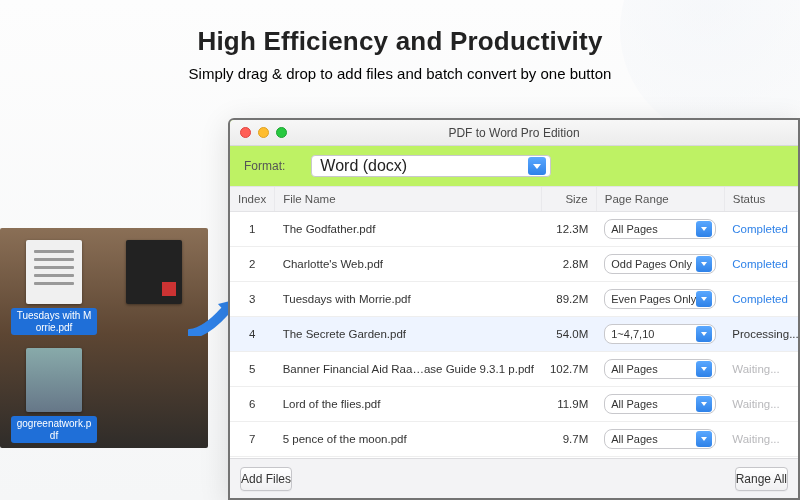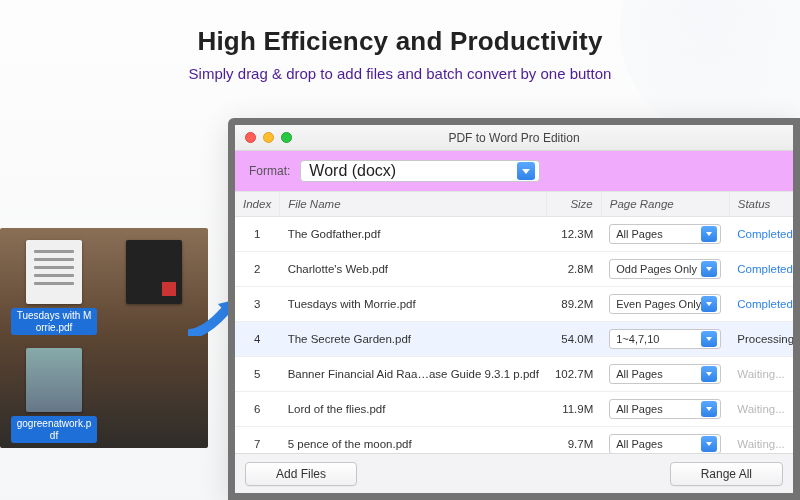--- a/index.html
+++ b/index.html
@@ -12,21 +12,21 @@
   }
   .topcircle {
     position:absolute;
     right:-40px; top:-80px; width:220px; height:220px;
     border-radius:50%;
     background: radial-gradient(circle at 40% 40%, #e9eef5, #f9fafb);
     opacity:.35;
   }
   .hero { text-align:center; padding-top:26px; }
   .hero h1 { font-size:26px; font-weight:700; color:#222; letter-spacing:.2px; }
-  .hero p { margin-top:8px; font-size:15px; color:#4c1d95; }
+  .hero p { margin-top:8px; font-size:15px; color:#000000; }
   .stage { position:absolute; left:0; right:0; top:118px; bottom:0; }
   
   .desk {
     position:absolute; left:0; top:110px; width:208px; height:220px;
     background: linear-gradient(180deg,#8a6f56 0%, #5d4633 48%, #2f2c29 100%);
     padding:12px 10px 6px;
     display:grid; grid-template-columns:1fr 1fr; grid-auto-rows:100px;
     gap:8px 12px;
     border-radius:2px;
   }
@@ -50,78 +50,78 @@
     background:#1f6fd8; padding:2px 4px; border-radius:3px; max-width:86px;
     line-height:1.15; word-break:break-all;
   }
   
   .arrow {
     position:absolute; left:188px; top:178px; width:60px; height:40px;
   }
   
   .appwin {
     position:absolute; right:0; top:0; width:572px; height:382px;
-    background:#f0abfc; border:7px solid #737373; border-radius:6px 0 0 0;
+    background:#bef264; border:2px solid #737373; border-radius:6px 0 0 0;
     box-shadow:0 6px 30px rgba(0,0,0,.12);
     display:flex; flex-direction:column; overflow:hidden;
   }
   .titlebar {
     height:26px; background:linear-gradient(#f7f7f7,#ececec);
     border-bottom:1px solid #d8d8da; display:flex; align-items:center;
     padding:0 10px; position:relative;
   }
   .traffic { display:flex; gap:7px; }
   .dot { width:11px; height:11px; border-radius:50%; }
   .dot.r{background:#ff5f57;border:1px solid #e04440;}
   .dot.y{background:#ffbd2e;border:1px solid #dfa123;}
   .dot.g{background:#28c940;border:1px solid #1da432;}
   .wintitle { position:absolute; left:0; right:0; text-align:center; font-size:12px; color:#444; pointer-events:none;}
-  .formatbar { height:40px; display:flex; align-items:center; padding:0 14px; gap:10px; font-size:12px; color:#555;}
+  .formatbar { height:40px; display:flex; align-items:center; padding:0 14px; gap:26px; font-size:12px; color:#555;}
   .format-select {
     flex:0 0 240px; height:22px; border:1px solid #c8c8cc; border-radius:4px;
     background:#fff; display:flex; align-items:center; justify-content:space-between;
     padding:0 4px 0 8px; font-size:16px; color:#222;
   }
   .bluebtn {
     width:18px; height:18px; border-radius:3px;
     background:linear-gradient(#5aa8ff,#2f82e8);
     display:flex; align-items:center; justify-content:center;
   }
   .chev { width:0;height:0;border-left:4px solid transparent;border-right:4px solid transparent;border-top:5px solid #fff;}
   .tablewrap { flex:1; overflow:hidden; background:#fff; border-top:1px solid #e3e3e6;}
   table { border-collapse:collapse; width:100%; font-size:11.5px; color:#333;}
   thead th {
     background:#f3f3f5; font-weight:400; color:#555; text-align:left;
-    padding:6px 8px; border-bottom:1px solid #e3e3e6; border-right:1px solid #e9e9ec;font-style:italic;
+    padding:6px 8px; border-bottom:1px solid #e3e3e6; border-right:1px solid #e9e9ec;
   }
   thead th:first-child, tbody td:first-child{ text-align:center; width:46px;}
   tbody td {
     padding:7px 8px; border-bottom:1px solid #eee; white-space:nowrap;
     overflow:hidden; text-overflow:ellipsis;
   }
   tbody tr:nth-child(4) td, tbody tr:nth-child(4) { background:#eef4ff; }
   tbody tr.selected td { background:#eef4ff; }
   .col-size{ width:60px; text-align:right; }
   .col-range{ width:128px; }
   .col-status{ width:90px; }
   .range-select {
-    height:20px; border:1px solid #c8c8cc; border-radius:3px; background:#fff;
+    height:20px; border:1px solid #c8c8cc; border-radius:8px; background:#fff;
     display:flex; align-items:center; justify-content:space-between;
     padding:0 3px 0 6px; font-size:11px; width:112px;
   }
   .range-select .bluebtn { width:16px;height:16px;}
   .range-select .chev{border-left-width:3.5px;border-right-width:3.5px;border-top-width:4.5px;}
   .status-done { color:#2f82e8; }
   .status-wait { color:#b9b9bc; }
   .bottombar {
     height:40px; border-top:1px solid #dcdcdf; background:#f3f3f5;
     display:flex; align-items:center; padding:0 10px; gap:8px;
   }
   .macbtn {
-    height:24px; padding:0 30px; font-size:12px; color:#333;
+    height:24px; padding:0 0; font-size:12px; color:#333;
     background:linear-gradient(#fff,#f0f0f2); border:1px solid #c6c6ca;
     border-radius:4px; display:inline-flex; align-items:center;
     box-shadow:0 1px 0 rgba(0,0,0,.03);
   }
   .spacer{flex:1;}
 </style>
 </head>
 <body>
 <div class="topcircle"></div>
 

